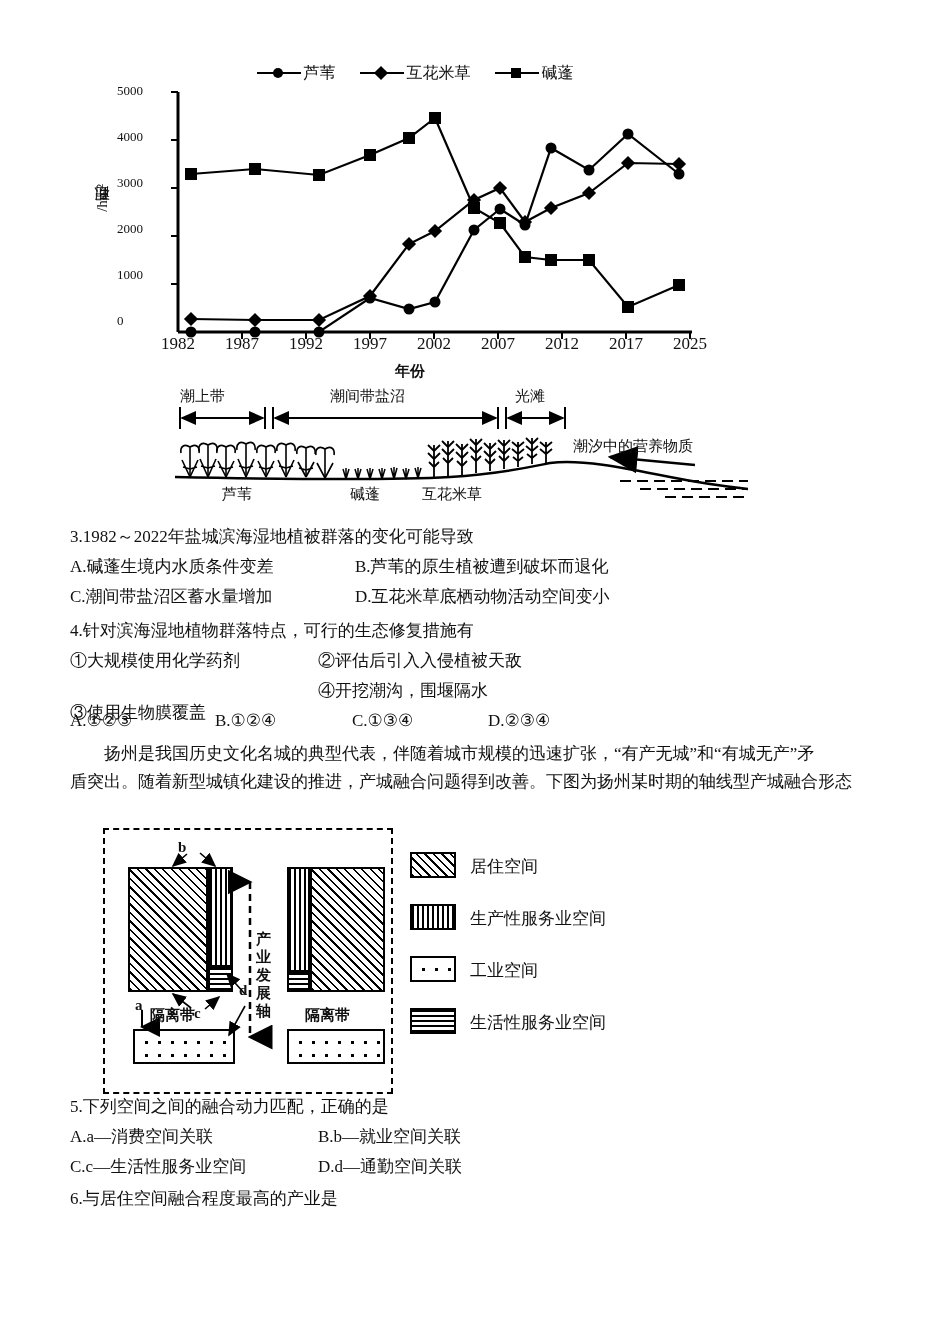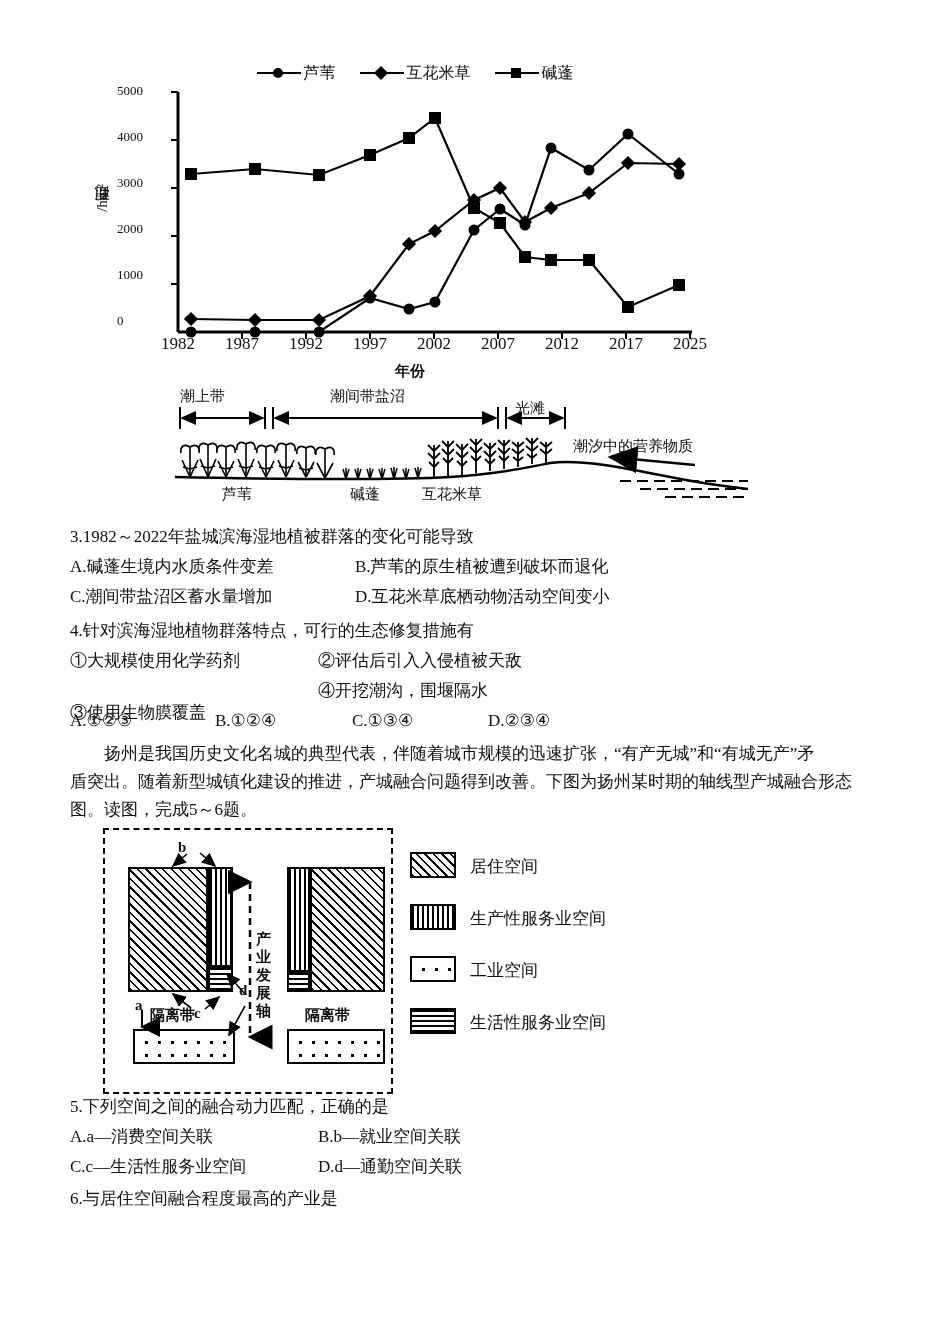--- a/index.html
+++ b/index.html
@@ -178,21 +178,21 @@
           <rect x="527" y="213" width="12" height="12"></rect>
           <rect x="578" y="191" width="12" height="12"></rect>
         </g>
       </svg>
     </div>
   </div>
 
   <div id="fig-tidal">
     <div class="zlab" style="left:30px;top:2px;">潮上带</div>
     <div class="zlab" style="left:180px;top:2px;">潮间带盐沼</div>
-    <div class="zlab" style="left:365px;top:2px;margin-top:12px;">光滩</div>
+    <div class="zlab" style="left:365px;top:2px;">光滩</div>
 
     <svg width="600" height="125">
 
       <g stroke="#000" stroke-width="2" fill="none">
         <line x1="30" y1="22" x2="30" y2="44"></line>
         <line x1="115" y1="22" x2="115" y2="44"></line>
         <line x1="123" y1="22" x2="123" y2="44"></line>
         <line x1="348" y1="22" x2="348" y2="44"></line>
         <line x1="356" y1="22" x2="356" y2="44"></line>
         <line x1="415" y1="22" x2="415" y2="44"></line>
@@ -283,21 +283,20 @@
   <div class="qtext" style="left:70px;top:682px;margin-top:22px;">③使用生物膜覆盖</div>
   <div class="qtext" style="left:318px;top:682px;">④开挖潮沟，围堰隔水</div>
   <div class="qtext" style="left:70px;top:712px;">A.①②③</div>
   <div class="qtext" style="left:215px;top:712px;">B.①②④</div>
   <div class="qtext" style="left:352px;top:712px;">C.①③④</div>
   <div class="qtext" style="left:488px;top:712px;">D.②③④</div>
 
   <div class="para" style="top:740px;">
     <div class="para-ind">扬州是我国历史文化名城的典型代表，伴随着城市规模的迅速扩张，“有产无城”和“有城无产”矛</div>
     <div>盾突出。随着新型城镇化建设的推进，产城融合问题得到改善。下图为扬州某时期的轴线型产城融合形态</div>
-    <div>图。读图，完成5～6题。</div>
   </div>
 
   <div id="fig-urban">
 
     <div class="udash"></div>
 
     <div class="blk hatch-diag" style="left:33px;top:45px;width:80px;height:125px;"></div>
     <div class="blk hatch-vert" style="left:113px;top:45px;width:25px;height:100px;"></div>
     <div class="blk hatch-horz" style="left:113px;top:145px;width:25px;height:25px;"></div>
     <div class="blk hatch-dots" style="left:38px;top:207px;width:102px;height:35px;"></div>

